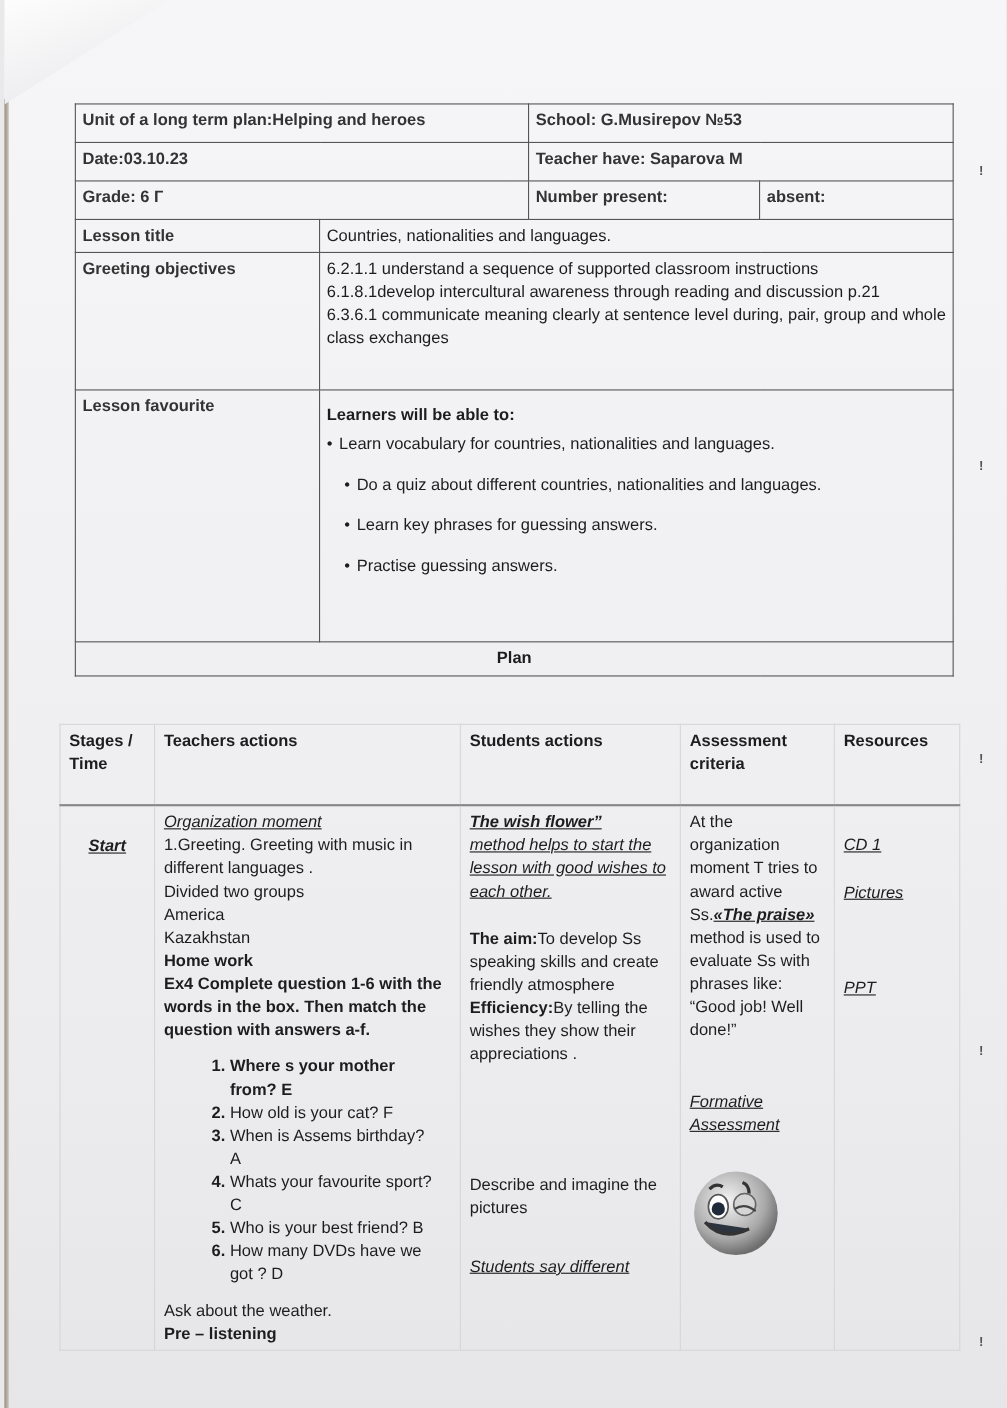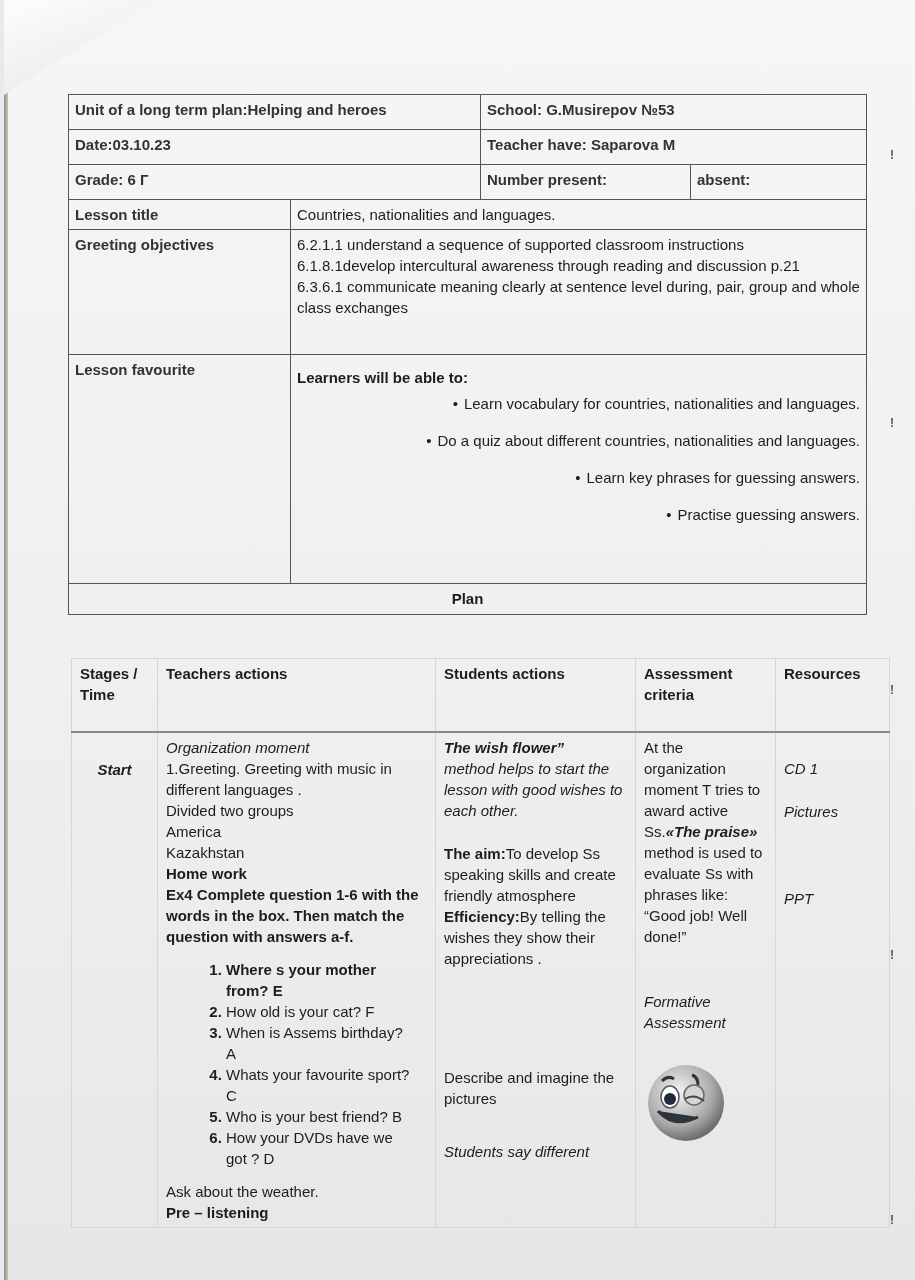--- a/index.html
+++ b/index.html
@@ -27,31 +27,31 @@
       position: absolute; font-size: 12px; color: #555; font-weight: bold;
     }
     table { border-collapse: collapse; position: absolute; table-layout: fixed; }
     td { vertical-align: top; font-size: 15px; line-height: 21px; }
     
     .t1 { left: 64px; top: 94px; width: 798px; }
     .t1 td { border: 1.4px solid #555; padding: 4px 6px; }
     .t1 .lbl { font-weight: bold; color: #333; }
     .t1 .h28 td { height: 26px; }
     .plan-row td { text-align: center; font-weight: bold; height: 22px; }
-    .bullets { list-style: none; margin: 0; padding: 0; text-align: right; }
+    .bullets { list-style: none; margin: 0; padding: 0; }
     .bullets li { margin: 0 0 16px 0; }
     .bullets li:first-child { margin-left: 0; }
     .bullets li.indent { margin-left: 16px; }
     .bullets li::before { content: "\2022"; margin-right: 6px; }
     
-    .t2 { left: 67px; top: 658px; width: 818px; }
+    .t2 { left: 50px; top: 658px; width: 818px; }
     .t2 td { border: 1px solid #d6d6d8; padding: 4px 8px; }
     .t2 .head td { font-weight: bold; height: 64px; border-bottom: 2px solid #888; }
     .t2 .body td { height: 455px; }
-    .it { font-style: italic; }
+    .it { font-style: italic; text-decoration: underline; }
     .b { font-weight: bold; }
     .qlist { margin: 12px; padding-left: 48px; }
     .qlist li { margin: 0; }
     .qlist li::marker { font-weight: bold; }
     .gap { height: 22px; }
     .emoji-wrap { margin-top: 26px; width: 84px; height: 84px; }
   </style>
 </head>
 <body>
 
@@ -143,21 +143,21 @@
         <div>America</div>
         <div>Kazakhstan</div>
         <div class="b">Home work</div>
         <div class="b">Ex4 Complete question 1-6 with the words in the box. Then match the question with answers a-f.</div>
         <ol class="qlist">
           <li class="b">Where s your mother from? E</li>
           <li>How old is your cat? F</li>
           <li>When is  Assems birthday? A</li>
           <li>Whats your  favourite sport? C</li>
           <li>Who is your best friend? B</li>
-          <li>How your DVDs have we got ? D</li>
+          <li>How many DVDs have we got ? D</li>
         </ol>
         <div>Ask about the weather.</div>
         <div class="b">Pre – listening</div>
       </td>
       <td>
         <div class="it"><span class="b">The wish flower”</span></div>
         <div class="it">method helps to start the lesson with good wishes to each other.</div>
         <div class="gap"></div>
         <div><span class="b">The aim:</span><span>To develop Ss speaking skills and create friendly atmosphere</span></div>
         <div><span class="b">Efficiency:</span><span>By telling the wishes they show their appreciations .</span></div>

